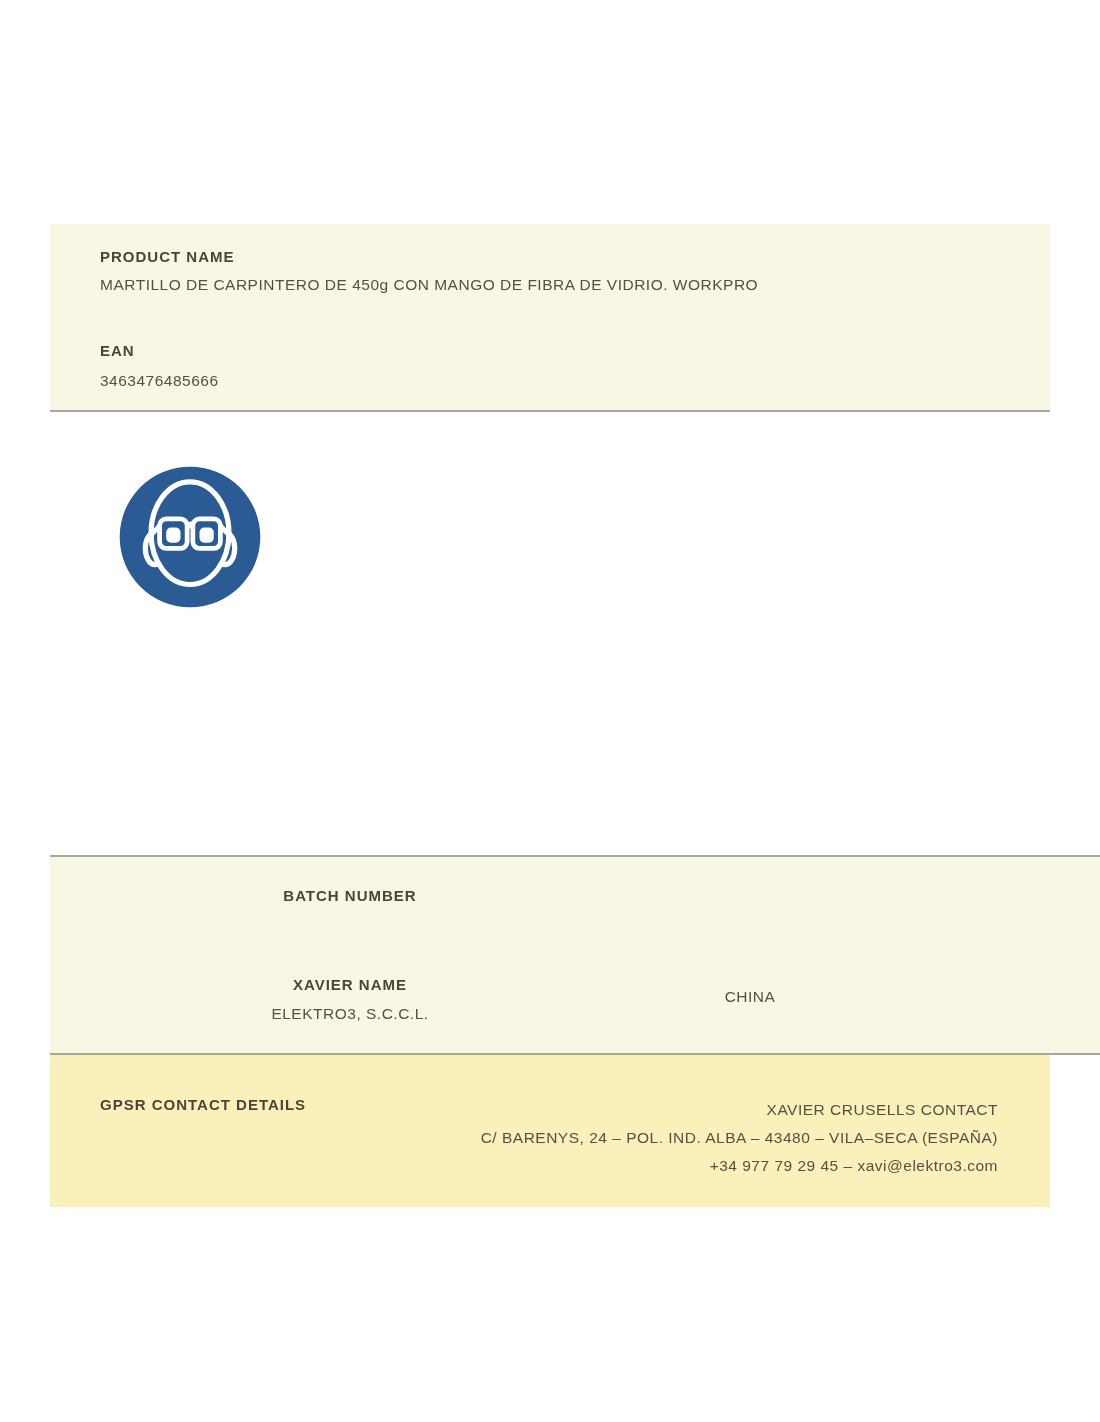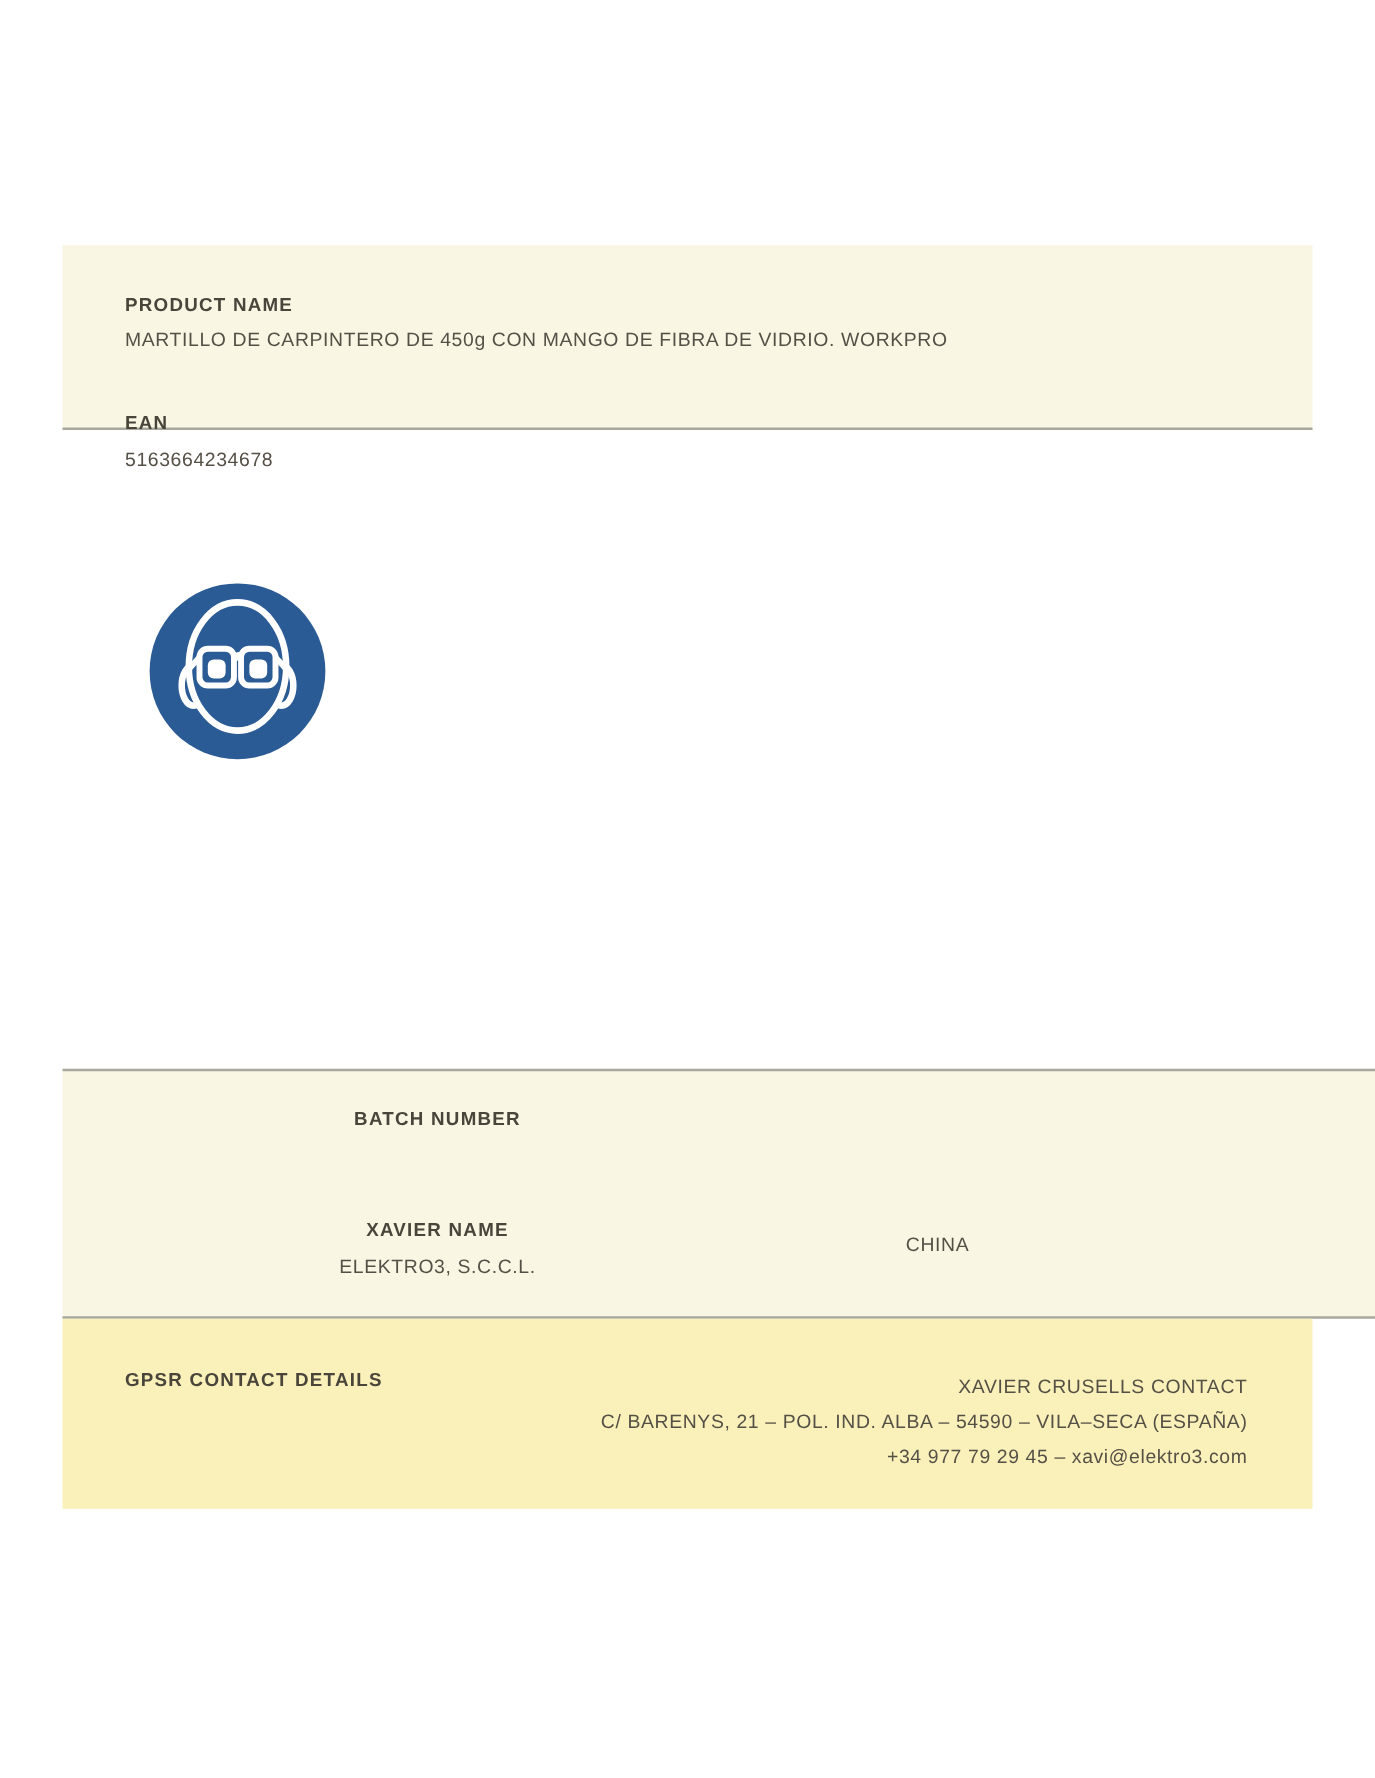--- a/index.html
+++ b/index.html
@@ -19,24 +19,24 @@
   }
   .label{
     font-weight:bold;font-size:15px;letter-spacing:1px;color:var(--text-dark);
   }
   .value{
     font-size:15.5px;letter-spacing:0.5px;color:var(--text-body);
   }
 
   
   .card-top{
-    position:absolute;left:50px;top:196px;width:1000px;height:148px;
+    position:absolute;left:50px;top:224px;width:1000px;height:188px;
     background:var(--card-cream);
     border-bottom:2px solid var(--border-gray);
-    padding:40px 50px 0 50px;
+    padding:24px 50px 0 50px;
   }
   .card-top .field-value{margin-top:11px;}
   .card-top .field-ean{margin-top:48px;}
   .card-top .field-ean .field-value{margin-top:13px;}
 
   
   .safety-icon{
     position:absolute;left:114px;top:461px;width:152px;height:152px;
   }
 
@@ -65,21 +65,21 @@
   }
 </style>
 </head>
 <body>
 
 <section class="card-top">
   <div class="label">PRODUCT NAME</div>
   <div class="value field-value">MARTILLO DE CARPINTERO DE 450g CON MANGO DE FIBRA DE VIDRIO. WORKPRO</div>
   <div class="field-ean">
     <div class="label">EAN</div>
-    <div class="value field-value">5163664234678</div>
+    <div class="value field-value">3463476485666</div>
   </div>
 </section>
 
 <div class="safety-icon">
   <svg viewBox="0 0 160 160" width="152" height="152" aria-hidden="true">
     <circle cx="80" cy="80" r="74" fill="#2b5b95"></circle>
 
     <ellipse cx="43" cy="92" rx="10" ry="17" fill="#2b5b95" stroke="#ffffff" stroke-width="5.5"></ellipse>
     <ellipse cx="117" cy="92" rx="10" ry="17" fill="#2b5b95" stroke="#ffffff" stroke-width="5.5"></ellipse>
 
@@ -107,16 +107,16 @@
   </div>
   <div class="cell cell-origin">
     <div class="value">CHINA</div>
   </div>
 </section>
 
 <section class="card-bottom">
   <div class="label gpsr-label">GPSR CONTACT DETAILS</div>
   <div class="gpsr-contact">
     <div class="value">XAVIER CRUSELLS CONTACT</div>
-    <div class="value">C/ BARENYS, 21 – POL. IND. ALBA – 54590 – VILA–SECA (ESPAÑA)</div>
+    <div class="value">C/ BARENYS, 24 – POL. IND. ALBA – 43480 – VILA–SECA (ESPAÑA)</div>
     <div class="value">+34 977 79 29 45 – xavi@elektro3.com</div>
   </div>
 </section>
 
 </body></html>

